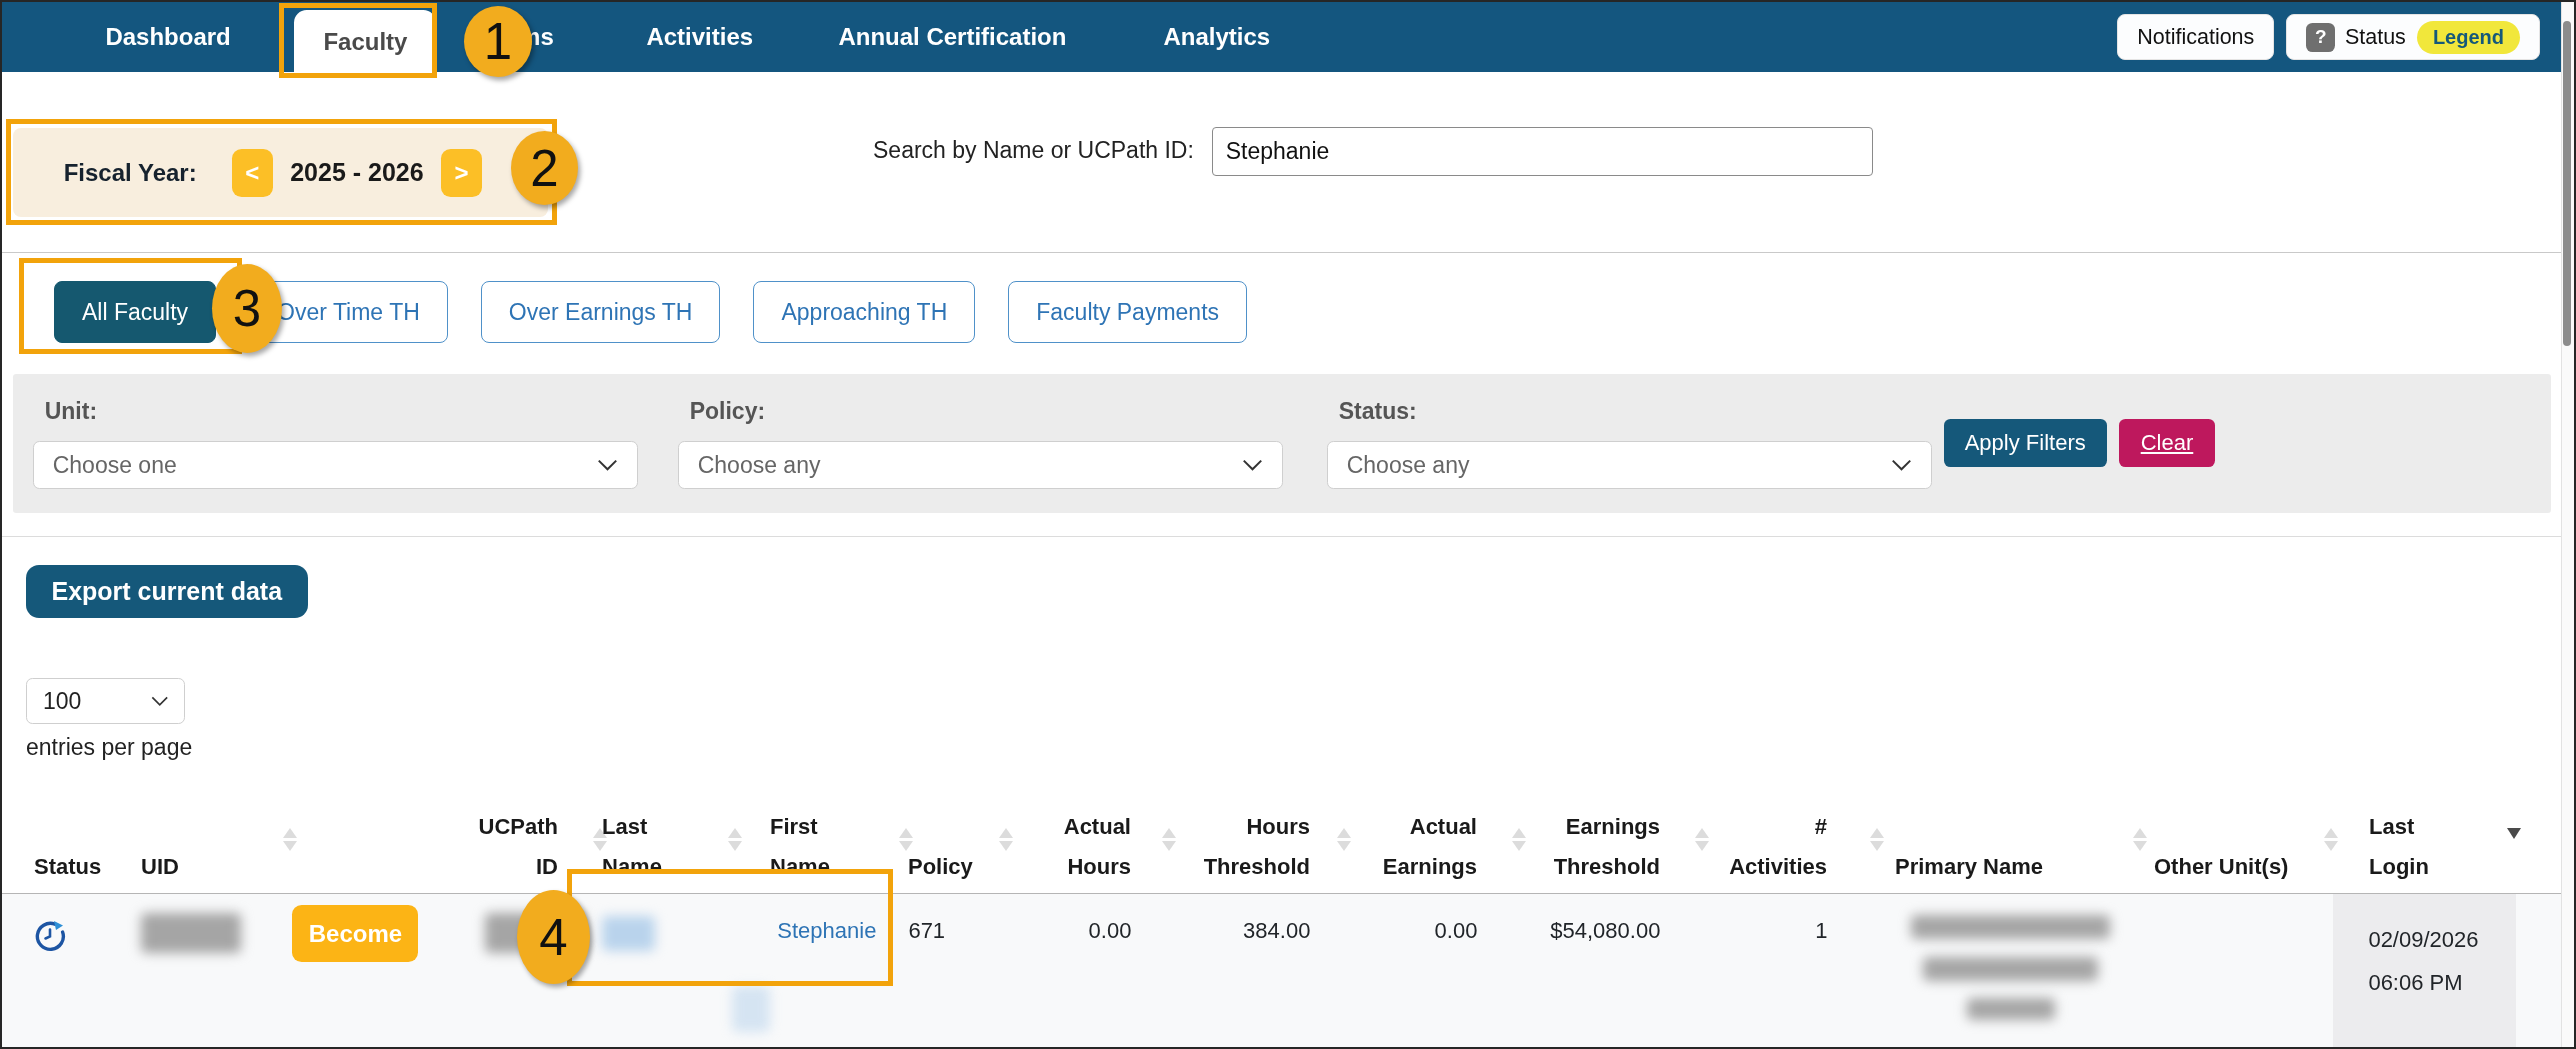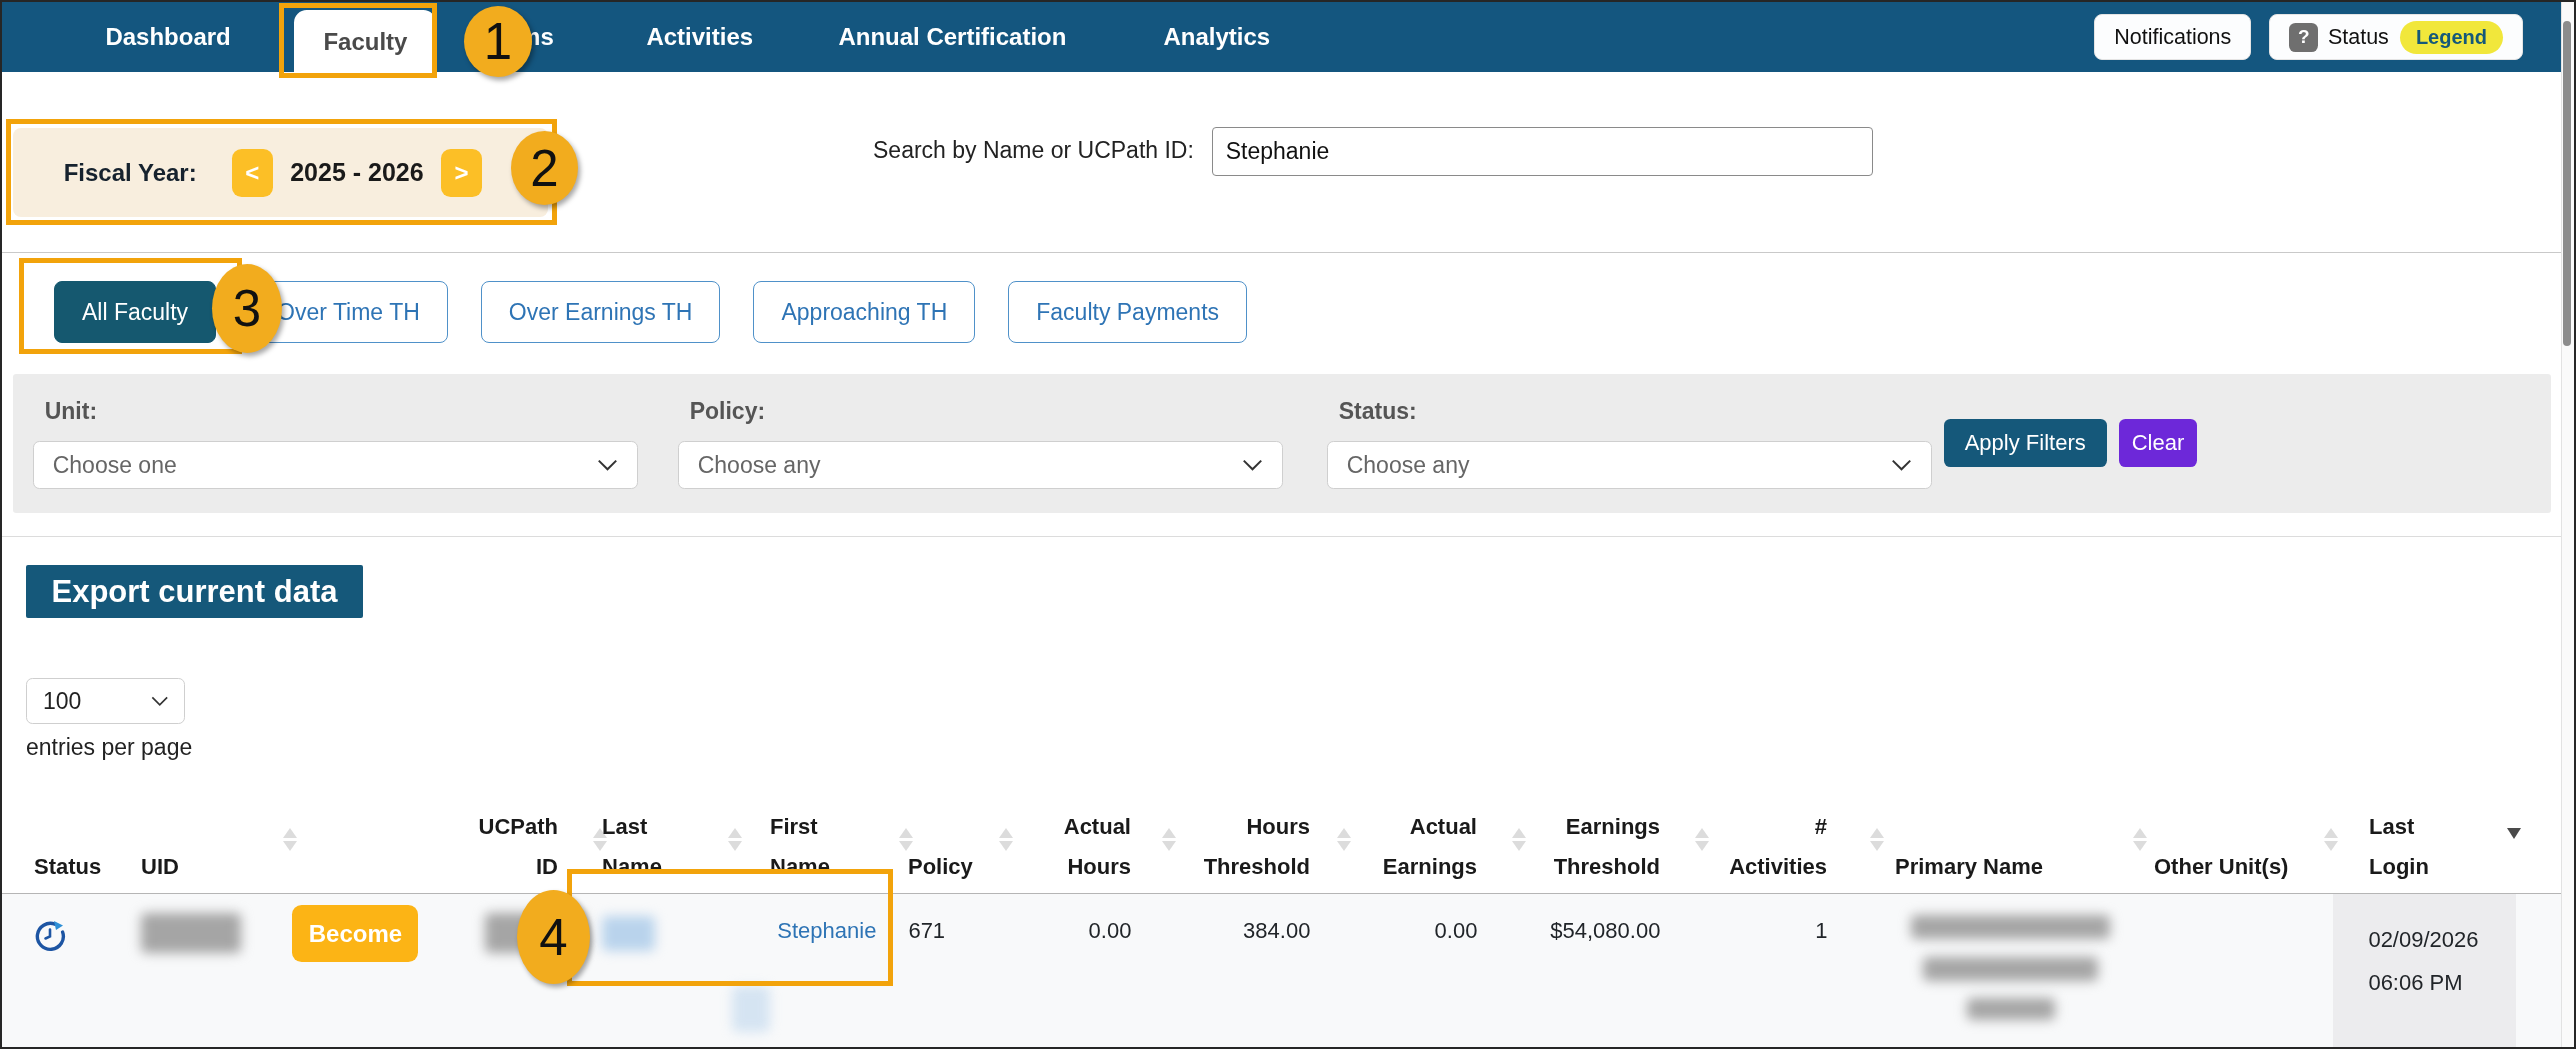--- a/index.html
+++ b/index.html
@@ -11,21 +11,21 @@
   .frame { position:absolute; inset:0; border:2.4px solid #262626; z-index:70; pointer-events:none; }
 
   
   .sb-track { position:absolute; top:2.4px; bottom:2.4px; right:2.4px; width:12.7px; background:#fafafa; border-left:0.8px solid #e2e2e2; z-index:65; }
   .sb-thumb { position:absolute; top:19px; right:2.4px; width:8px; height:325px; background:#8c8c8c; border-radius:4.8px; }
 
   
   .navbar { position:absolute; left:2.4px; right:15px; top:2.4px; height:70px; background:#14567F; }
   .nav-item { position:absolute; top:0; height:70px; line-height:70px; color:#fff; font-size:24px; font-weight:bold; cursor:pointer; white-space:nowrap; }
   .nav-tab-active { position:absolute; top:7.2px; height:63px; line-height:63px; background:#fff; border-radius:12.7px 12.7px 0 0; color:#4a4a4a; font-size:24px; font-weight:bold; text-align:center; }
-  .nav-right { position:absolute; top:12px; right:38px; display:flex; gap:18px; }
+  .nav-right { position:absolute; top:12px; right:21px; display:flex; gap:12px; }
   .btn-white { height:46px; background:#fcfdfe; border:0.8px solid #e4e4e4; border-radius:8px; display:flex; align-items:center; padding:0 19px; font-size:21.5px; color:#111; cursor:pointer; }
   .help-icon { width:29px; height:29px; background:#6f6f6f; color:#fff; border-radius:6.4px; font-size:19px; font-weight:bold; display:flex; align-items:center; justify-content:center; margin-right:9.6px; }
   .legend-pill { background:#F1E73B; color:#14587A; font-weight:bold; font-size:20px; border-radius:795px; padding:4.8px 16px; margin-left:11px; }
 
   
   .fy-panel { position:absolute; left:12.7px; top:128px; width:535px; height:89px; background:#F8EEDE; border-radius:8px; display:flex; align-items:center; padding-left:51px; }
   .fy-label { font-size:24px; font-weight:bold; color:#16222e; margin-right:35px; }
   .fy-btn { width:41px; height:48px; background:#FCBF26; border:none; border-radius:9.6px; color:#fff; font-size:24px; font-weight:bold; cursor:pointer; }
   .fy-value { font-size:25px; font-weight:bold; color:#1a1a1a; margin:0 17.5px; white-space:nowrap; }
   .search-label { position:absolute; left:873px; top:137px; font-size:23px; color:#222; }
@@ -38,24 +38,24 @@
   .tabs-row { position:absolute; left:54px; top:281px; display:flex; gap:33px; }
   .tab-btn { height:62px; border:1.6px solid #4f91c9; background:#fff; border-radius:8px; color:#2e74b5; font-size:23px; display:flex; align-items:center; padding:0 27px; cursor:pointer; white-space:nowrap; }
   .tab-btn.active { background:#15586F; border-color:#15586F; color:#fff; }
 
   
   .filter-panel { position:absolute; left:12.7px; right:25px; top:374px; height:139px; background:#ECECEC; border-radius:3.2px; }
   .f-label { position:absolute; top:24px; font-size:23px; font-weight:bold; color:#555; }
   .f-select { position:absolute; top:67px; height:48px; background:#fff; border:0.8px solid #cfcfcf; border-radius:6.4px; display:flex; align-items:center; justify-content:space-between; padding:0 19px; font-size:23px; color:#666; cursor:pointer;gap:8px; }
   .chev { width:21px; height:12.7px; }
   .btn-apply { position:absolute; left:1931px; top:45px; height:48px; background:#15587A; color:#fff; border:none; border-radius:6.4px; font-size:22px; padding:0 21px; cursor:pointer; }
-  .btn-clear { position:absolute; left:2106px; top:45px; height:48px; background:#6d28d9; color:#fff; border:none; border-radius:6.4px; font-size:22px; padding:0 13px; cursor:pointer; }
-
-  
-  .btn-export { position:absolute; left:26px; top:565px; height:53px; background:#15587A; color:#fff; border:none; border-radius:2px; font-size:31px; font-weight:bold; padding:0 25.5px; cursor:pointer; }
+  .btn-clear { position:absolute; left:2106px; top:45px; height:48px; background:#be185d; color:#fff; border:none; border-radius:6.4px; font-size:22px; padding:0 22px; cursor:pointer;text-decoration:underline; }
+
+  
+  .btn-export { position:absolute; left:26px; top:565px; height:53px; background:#15587A; color:#fff; border:none; border-radius:13px; font-size:25px; font-weight:bold; padding:0 25.5px; cursor:pointer; }
   .per-page-select { position:absolute; left:26px; top:678px; width:159px; height:46px; background:#fff; border:0.8px solid #cfcfcf; border-radius:6.4px; display:flex; align-items:center; justify-content:space-between; padding:0 16px; font-size:23px; color:#222; cursor:pointer; }
   .per-page-label { position:absolute; left:26px; top:734px; font-size:23px; color:#222; }
 
   
   .grid-cols { display:grid; grid-template-columns:107px 151px 147px 163px 135px 171px 100px 163px 175px 175px 183px 175px 263px 191px 183px; }
   .thead { position:absolute; left:34px; top:796px; height:96px; }
   .th { position:relative; height:96px; display:flex; flex-direction:column; justify-content:flex-end; padding-bottom:4.8px; font-size:22px; font-weight:bold; color:#1a1a1a; line-height:1.82; white-space:pre-line; }
   .th.r { align-items:flex-end; }
   .sort { position:absolute; right:-4.8px; top:32px; display:flex; flex-direction:column; align-items:center; }
   .tri { width:0; height:0; border-left:7.2px solid transparent; border-right:7.2px solid transparent; }

